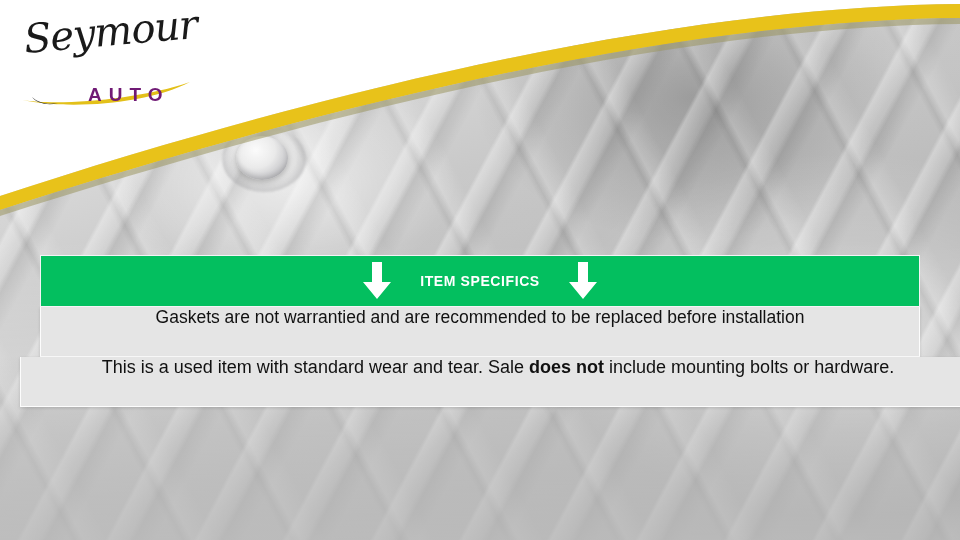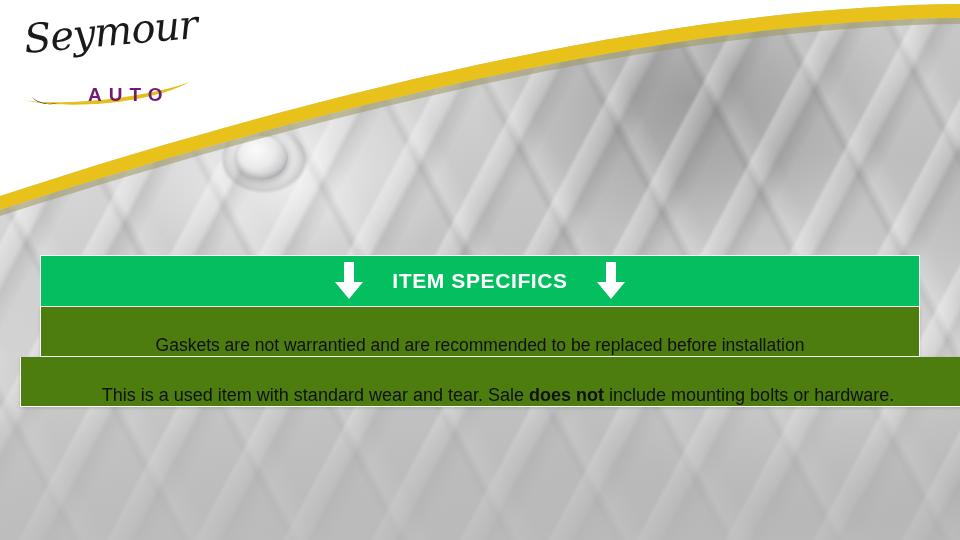--- a/index.html
+++ b/index.html
@@ -149,38 +149,38 @@
     border: 1px solid #f4f4f6;
     box-sizing: border-box;
     display: flex;
     align-items: center;
     justify-content: center;
     gap: 28px;
   }
   .specs-header-text {
     font-family: "Liberation Sans", sans-serif;
     font-weight: bold;
-    font-size: 21px;
+    font-size: 14px;
     color: #ffffff;
     letter-spacing: 0.6px;
     white-space: nowrap;
   }
   .arrow {
     width: 30px;
     height: 38px;
     flex: 0 0 auto;
   }
   .specs-row {
-    background: #4d7c0f;
+    background: #e5e5e5;
     border: 1px solid #fdfdfd;
     border-top: none;
     box-sizing: border-box;
     height: 50px;
     display: flex;
-    align-items: flex-end;
+    align-items: flex-start;
     justify-content: center;
     padding: 0 10px;
     box-shadow: 0 1px 3px rgba(0,0,0,0.14);
   }
   .specs-row-text {
     font-family: "Liberation Sans", sans-serif;
     font-size: 17.5px;
     color: #111111;
     text-align: center;
     white-space: nowrap;

